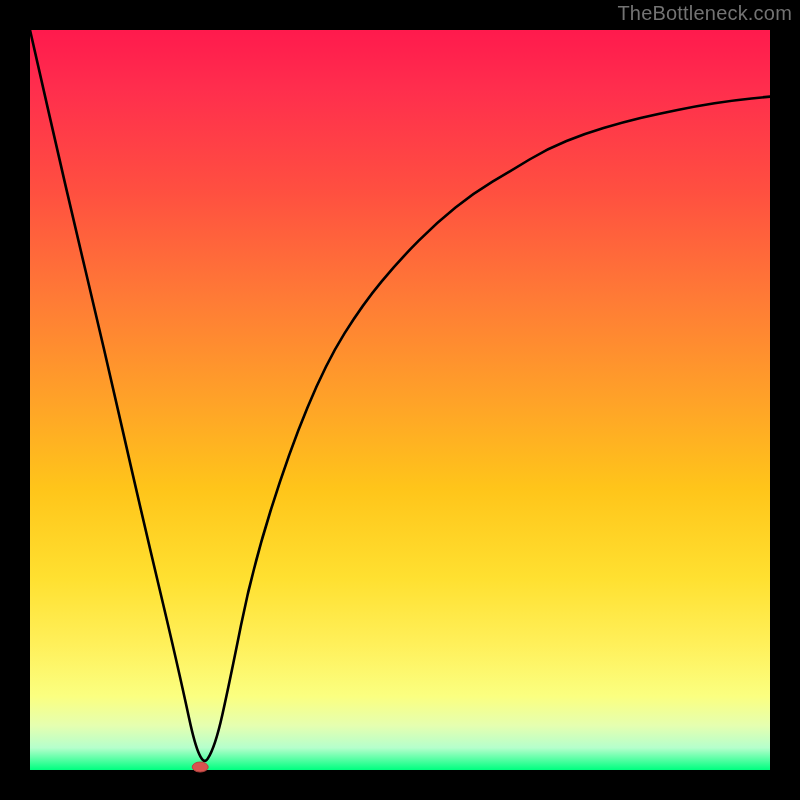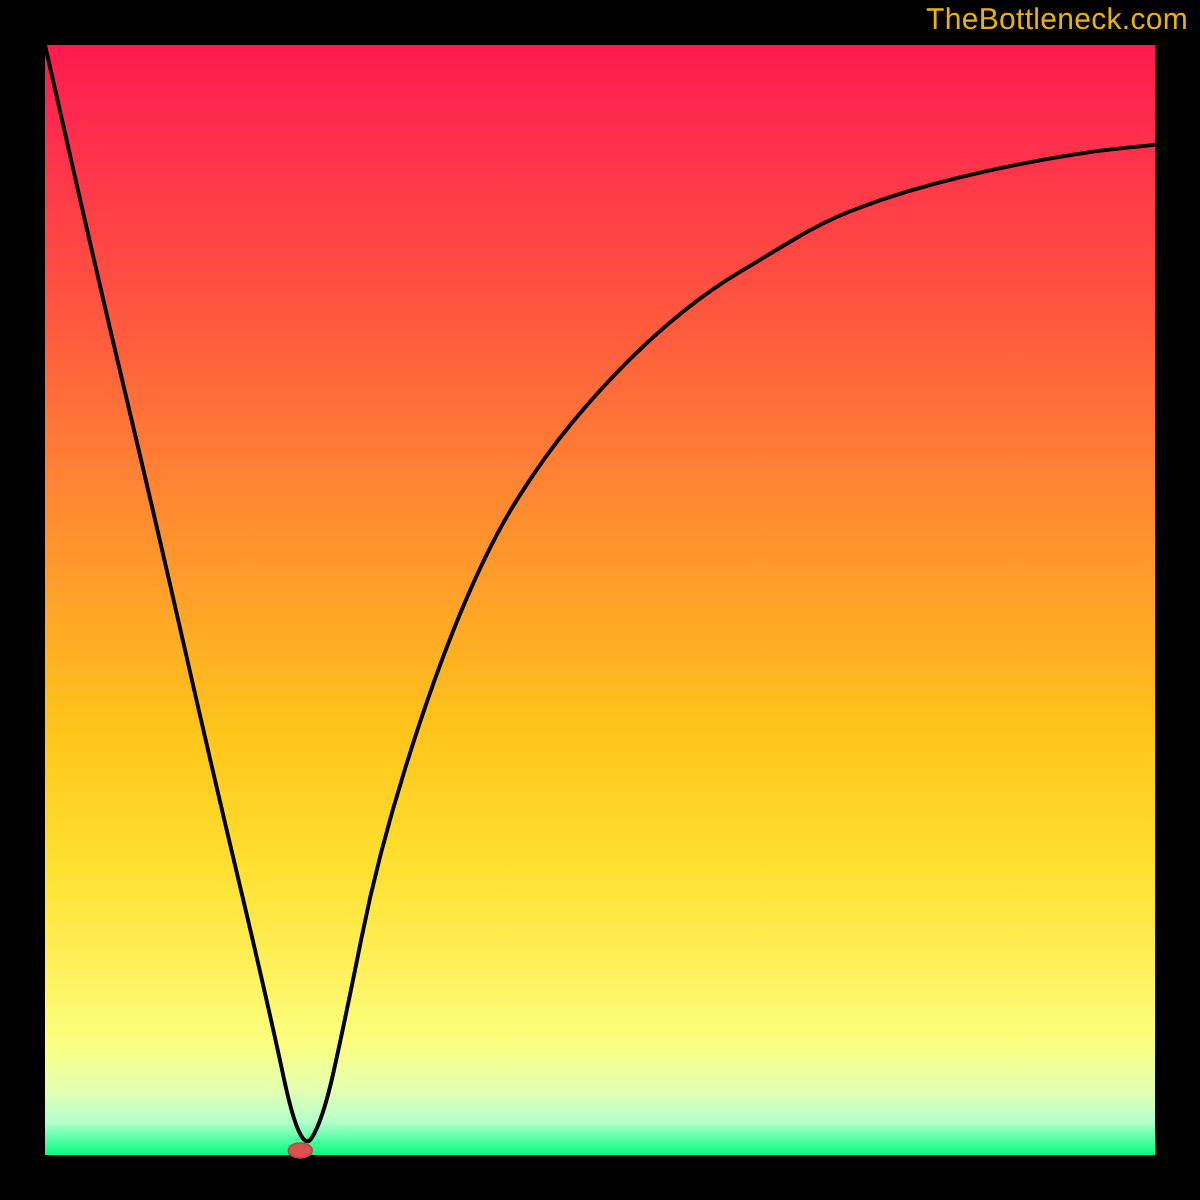--- a/index.html
+++ b/index.html
@@ -13,21 +13,21 @@
   }
   .wrap {
     position: relative;
     width: 800px;
     height: 800px;
   }
   .attribution {
     position: absolute;
     top: 2px;
     right: 8px;
-    color: #eab308;
+    color: #737373;
     font-size: 20px;
     font-weight: 500;
     letter-spacing: 0.2px;
     z-index: 10;
     margin-left: 39px;
   }
   .plot-frame {
     position: absolute;
     left: 30px;
     top: 30px;

